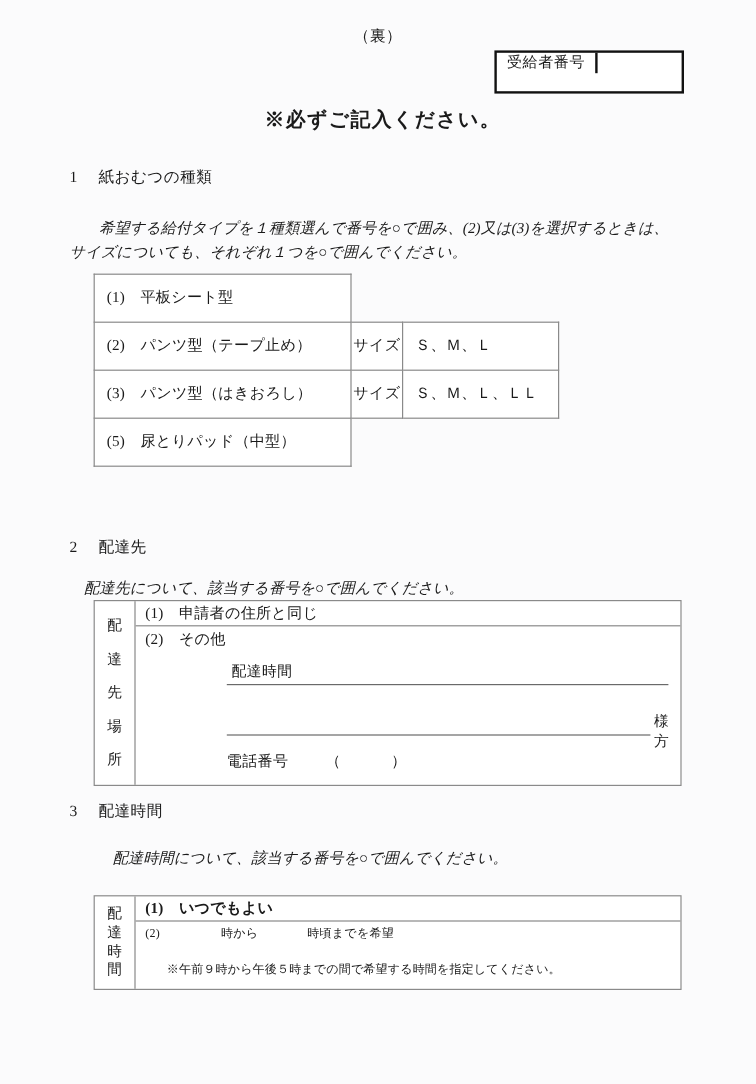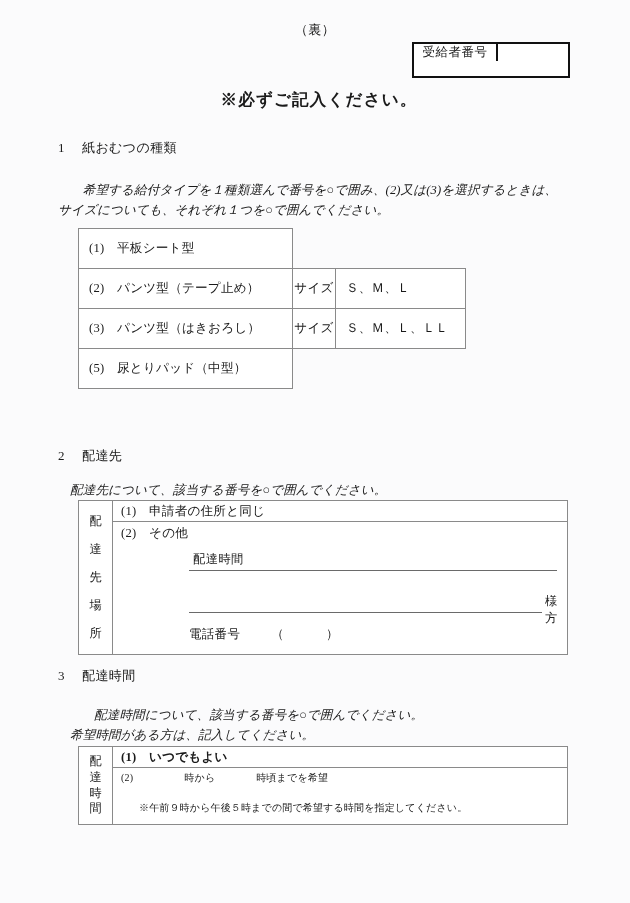--- a/index.html
+++ b/index.html
@@ -321,21 +321,20 @@
         </div>
       </div>
     </div>
   </div>
 
   <div class="sec-head" style="left:58px; top:667px;">
     <span class="num">3</span><span>配達時間</span>
   </div>
 
   <div class="para" style="left:70px; top:705px;padding-left:24px;">配達時間について、該当する番号を○で囲んでください。</div>
-  <div class="para" style="left:70px; top:725px;">希望時間がある方は、記入してください。</div>
 
   <div class="tbl3">
     <div class="tbl3-inner">
       <div class="vlabel3">
         <span>配</span>
         <span>達</span>
         <span>時</span>
         <span>間</span>
       </div>
       <div class="tbl3-body">

